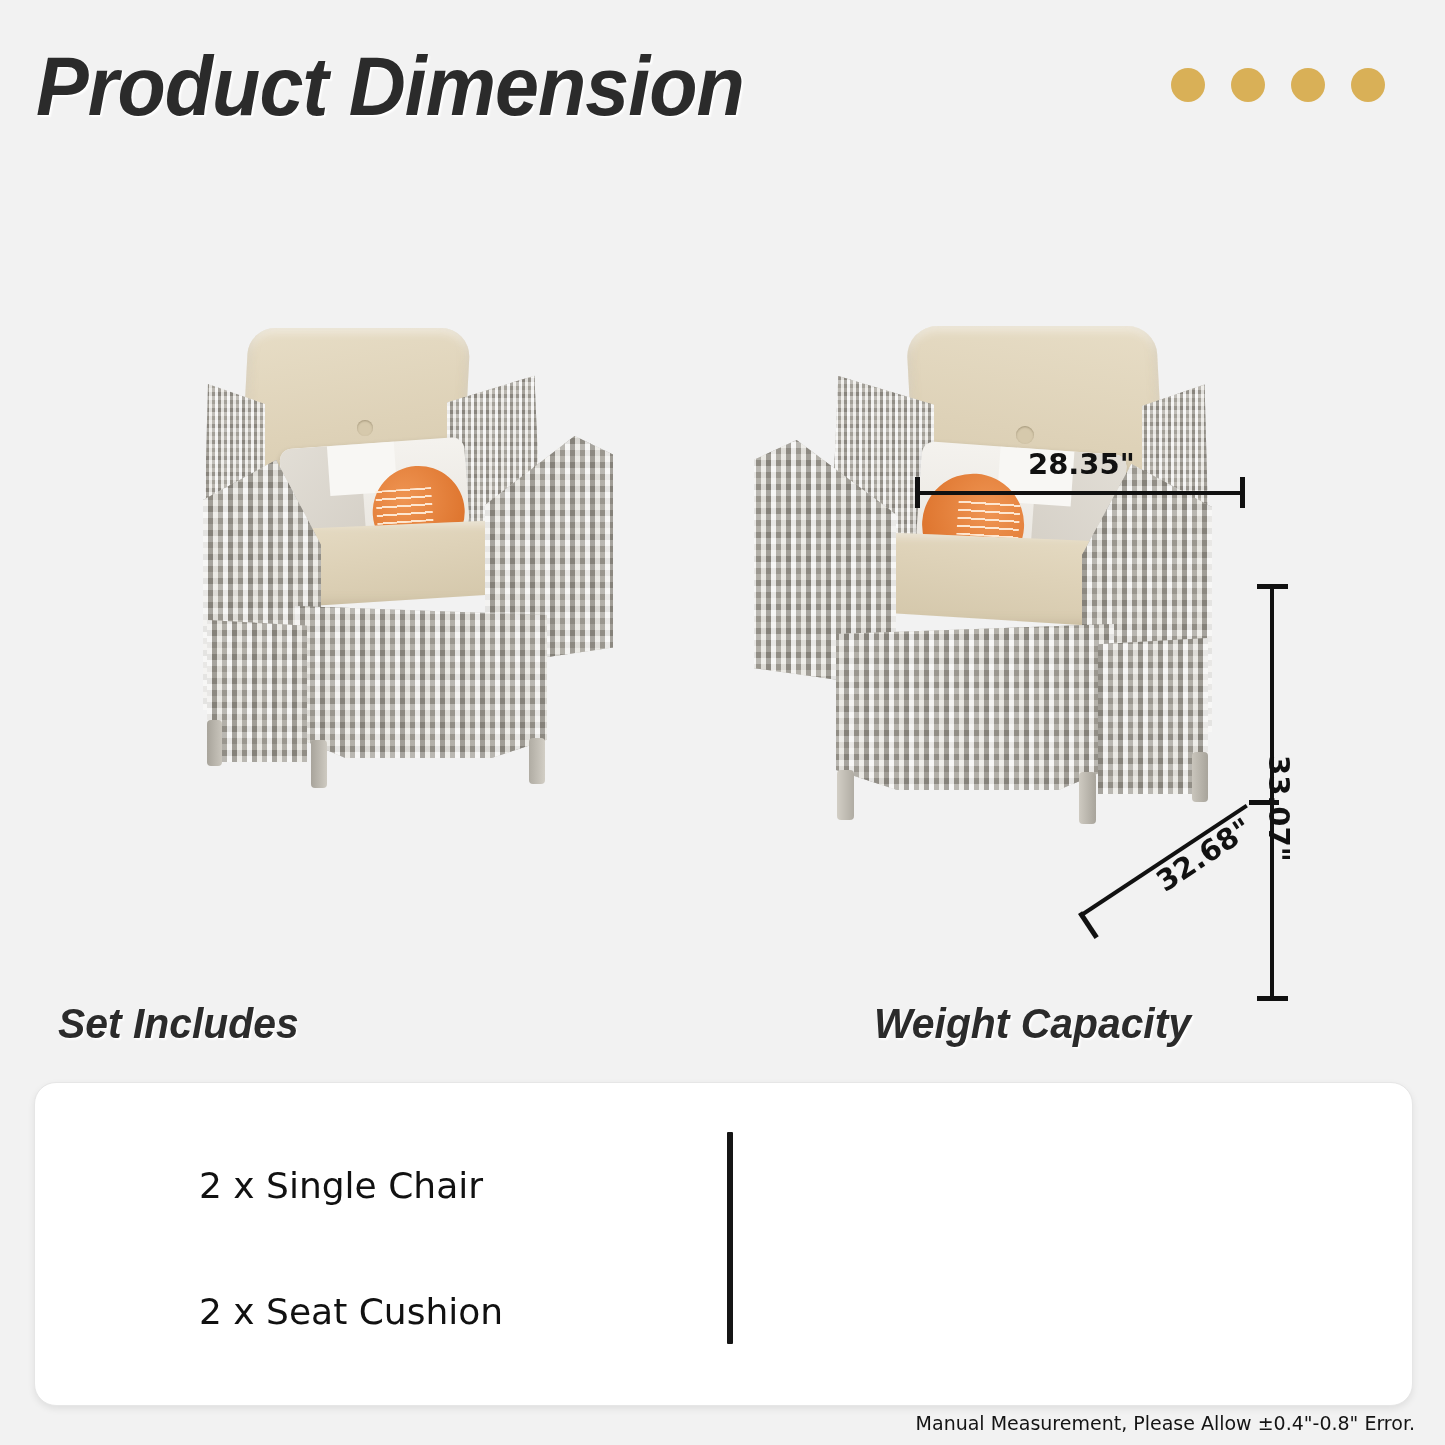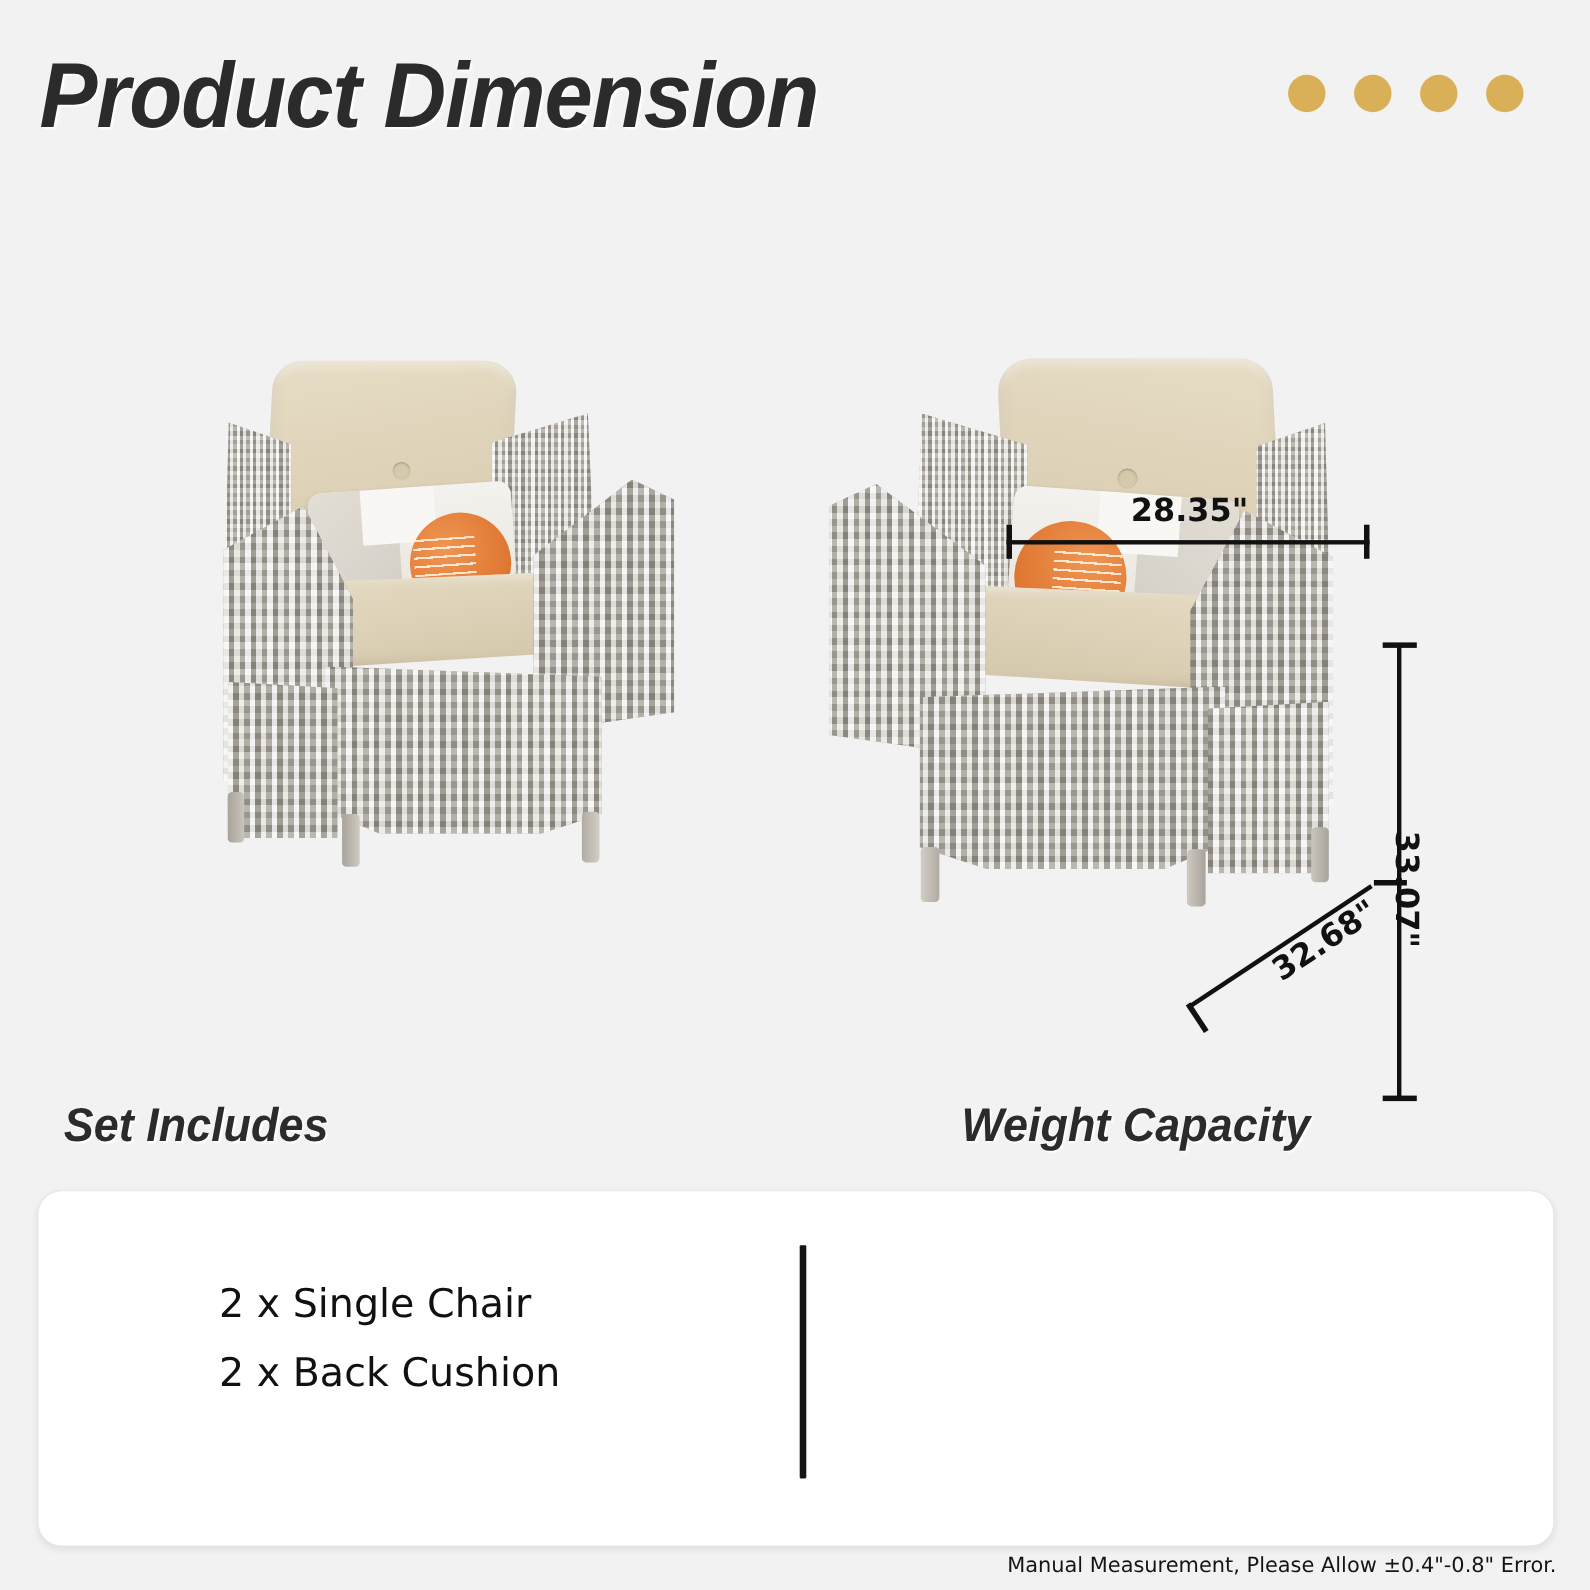--- a/index.html
+++ b/index.html
@@ -278,17 +278,17 @@
   </div>
 
   <div class="sec-head" style="left:58px;top:1002px;">Set Includes</div>
 
   <div class="sec-head" style="left:874px;top:1002px;">Weight Capacity</div>
 
   <div class="card"></div>
   <div class="divider"></div>
 
   <div class="incl-item" style="top:1165px;">2 x Single Chair</div>
-  <div class="incl-item" style="top:1228px;">2 x Back Cushion</div>
+  <div class="incl-item" style="top:1291px;">2 x Seat Cushion</div>
 
 
   <div class="footnote">Manual Measurement, Please Allow ±0.4"-0.8" Error.</div>
 </div>
 
 </body></html>

